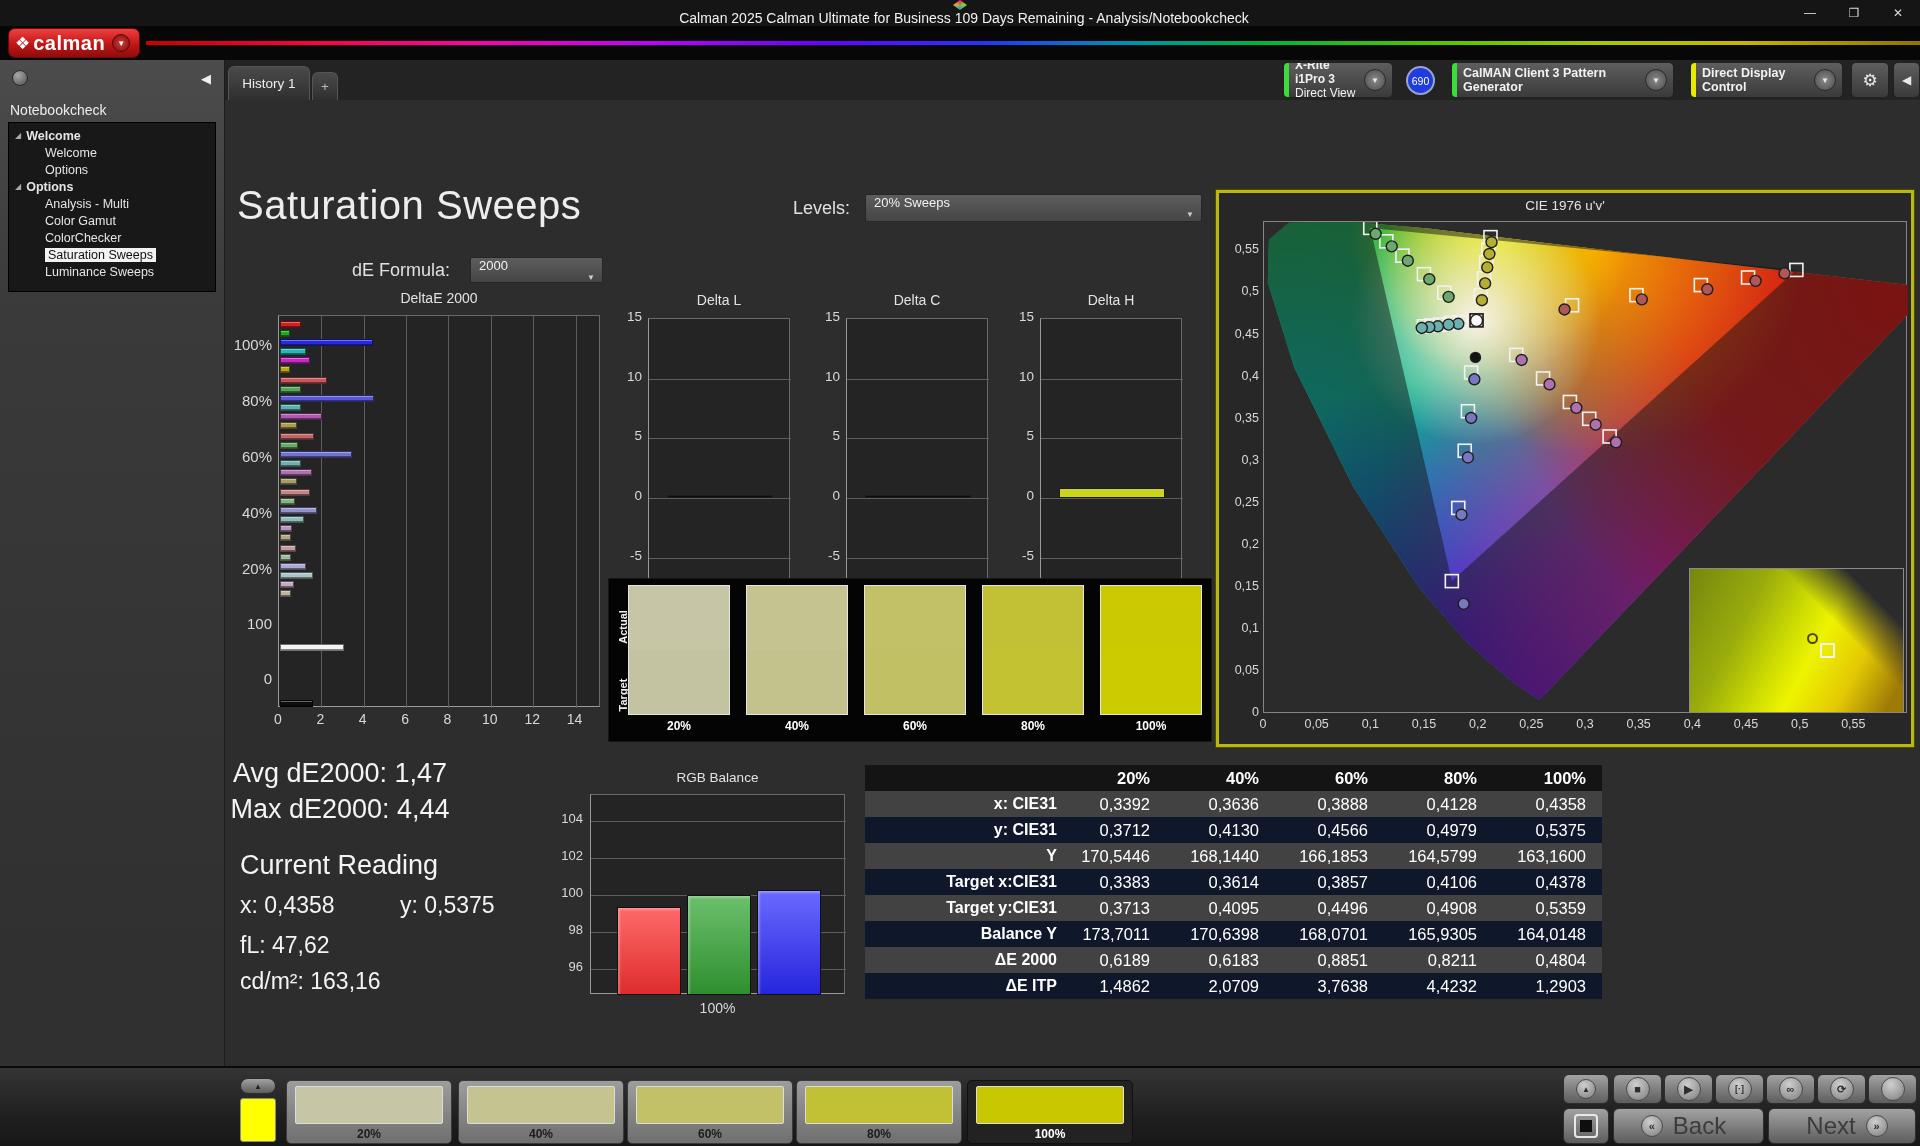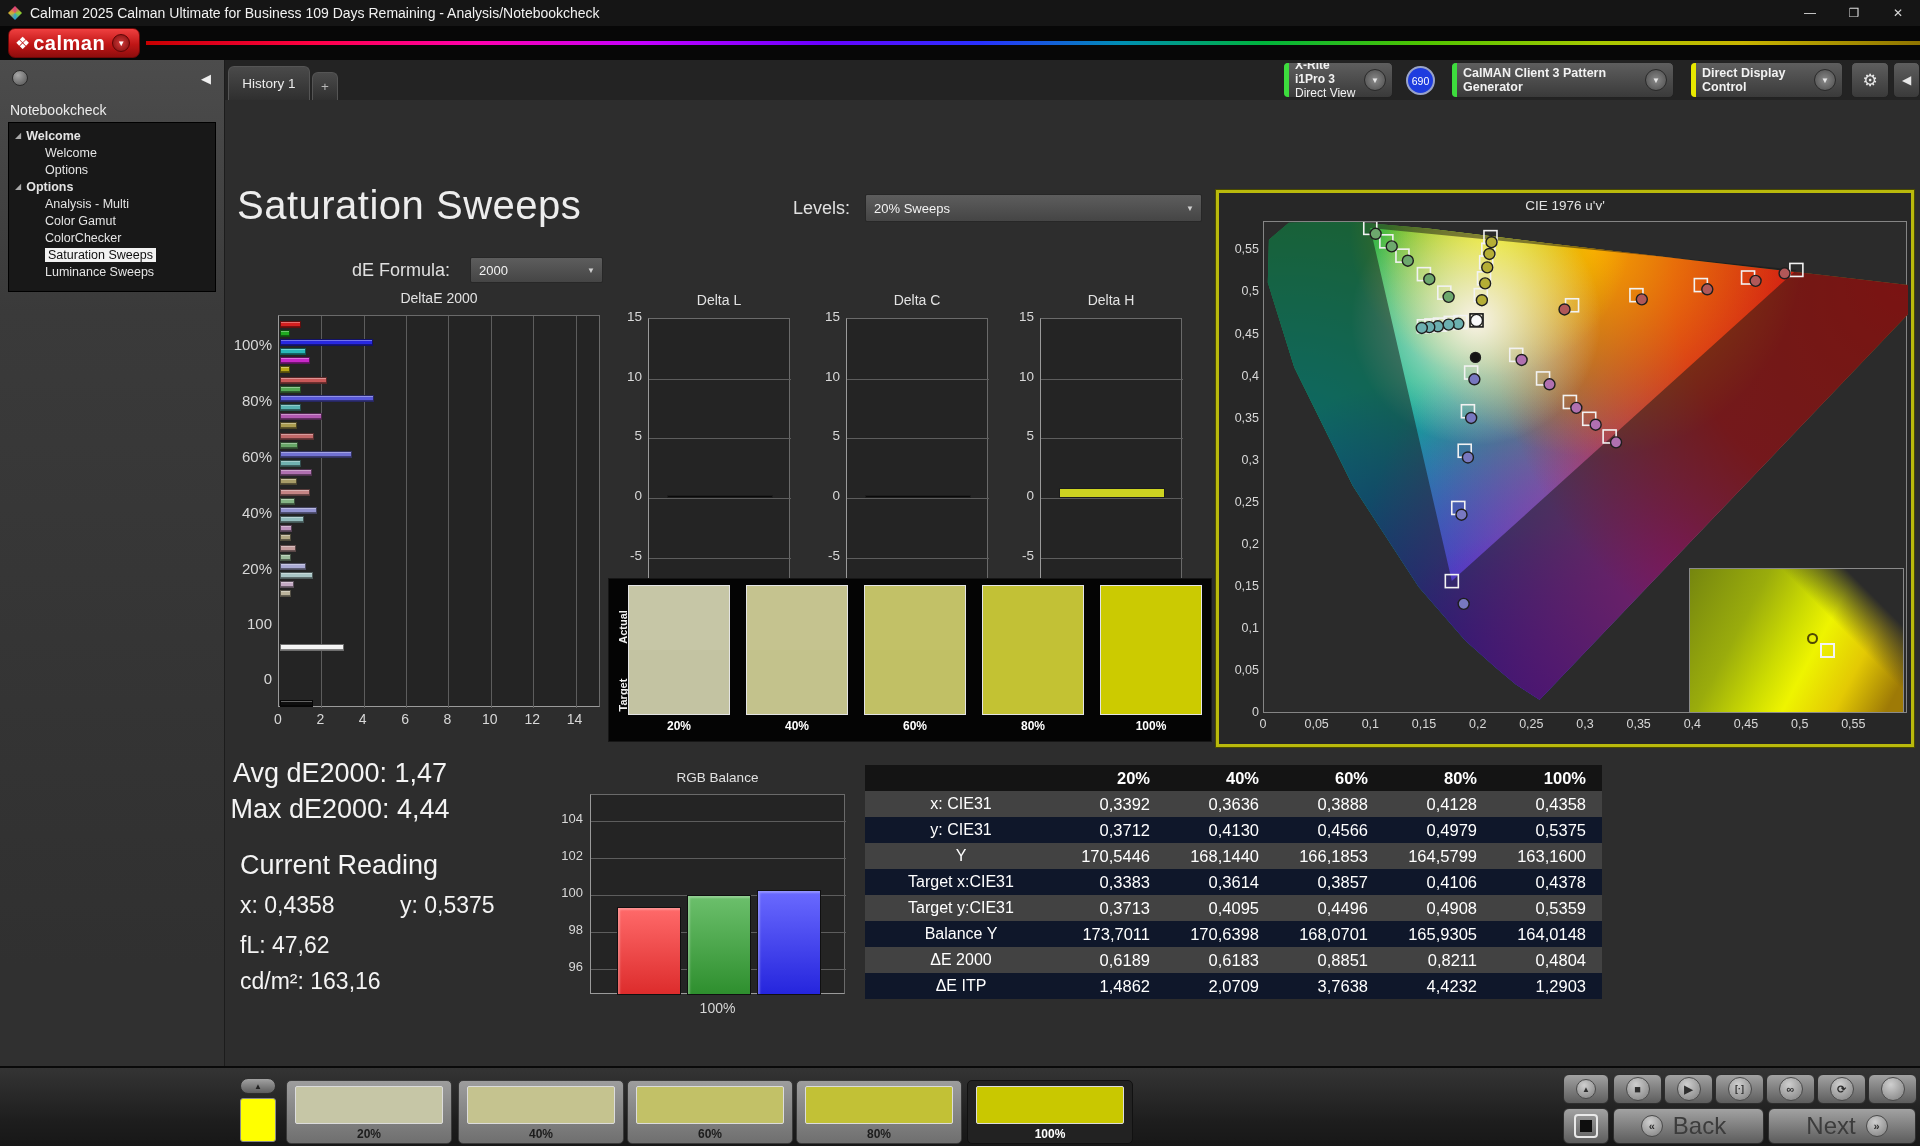--- a/index.html
+++ b/index.html
@@ -1,19 +1,19 @@
 <!DOCTYPE html>
 <html><head>
 <meta charset="utf-8">
 <style>
   * { margin:0; padding:0; box-sizing:border-box; }
   html,body { background:#1a1a1a; }
   #app { position:relative; width:1920px; height:1146px; overflow:hidden;
          background:#2d2d2d; font-family:"Liberation Sans",sans-serif; color:#e8e8e8; }
-  .abs { position:absolute; }
+  .abs { position:absolute;flex-direction:column; }
 
   
   #titlebar { left:0; top:0; width:1920px; height:26px; background:#151515;
               display:flex; align-items:center; padding-left:8px; }
   #app-icon { width:14px; height:14px; margin-right:8px;
               background:conic-gradient(#e23a7a,#8fd12a,#2a9fd1,#d1b12a,#e23a7a);
               clip-path:polygon(50% 0,100% 50%,50% 100%,0 50%); }
   #title-text { font-size:14px; color:#f2f2f2; }
   .win-btn { width:44px; height:26px; display:flex; align-items:center; justify-content:center;
              color:#d8d8d8; font-size:12px; }
@@ -63,21 +63,21 @@
   .tree-row { height:17px; display:flex; align-items:center; font-size:12.5px; color:#e4e4e4; }
   .tree-row.lvl0 { padding-left:6px; font-weight:bold; }
   .tree-row.lvl1 { padding-left:36px; }
   .expander { color:#a8a8a8; font-size:8px; margin-right:5px; font-weight:normal; }
   .tree-label.selected { background:#f2f2f2; color:#101010; padding:0 3px; }
 
   
   #page-title { left:237px; top:183px; font-size:40px; font-weight:300; color:#ededed; letter-spacing:.5px; }
   .fld-label { font-size:18px; color:#e0e0e0; }
   .dropdown { background:linear-gradient(#5d5d5d,#454545); border:1px solid #272727; border-radius:2px;
-              display:flex; align-items:center; color:#f2f2f2; font-size:13px; padding-left:8px; }
+              display:flex; color:#f2f2f2; font-size:13px; padding-left:8px; }
   .dropdown .dd-arrow { margin-left:auto; margin-right:7px; font-size:8px; color:#cfcfcf; }
 
   
   .plot { position:absolute; background:#242424; border-left:1px solid #9a9a9a; border-bottom:1px solid #9a9a9a;
           border-top:1px solid #6a6a6a; border-right:1px solid #6a6a6a; }
   .chart-title { position:absolute; text-align:center; font-size:14px; color:#e2e2e2; }
   .gline-v { position:absolute; width:1px; background:#5d5d5d; }
   .gline-h { position:absolute; height:1px; background:#5d5d5d; }
   .tick-lab { position:absolute; color:#d8d8d8; font-size:14px; }
   .bar-h { position:absolute; box-shadow:inset 0 1px 0 rgba(255,255,255,.35), inset 0 -1px 0 rgba(0,0,0,.45);
@@ -109,21 +109,21 @@
   .stat-big { position:absolute; font-size:27px; color:#f4f4f4; }
   .stat-mid { position:absolute; font-size:23px; color:#f4f4f4; }
 
   
   #res-table { left:865px; top:765px; width:737px; }
   .t-row { display:grid; grid-template-columns:192px repeat(5,109px); height:26px; align-items:center; }
   .t-row.head { background:#141414; font-weight:bold; }
   .t-row.odd { background:#424242; }
   .t-row.even { background:#0f172a; }
   .t-cell { text-align:right; padding-right:16px; font-size:16.5px; color:#fff; }
-  .t-label { text-align:center; font-size:16px; font-weight:normal; color:#fff; }
+  .t-label { text-align:right; font-size:16px; font-weight:bold; color:#fff; }
 
   
   #bottombar { left:0; top:1066px; width:1920px; height:80px;
                background:linear-gradient(#343434,#1d1d1d 70%,#171717); border-top:2px solid #0a0a0a; }
   .plate { position:absolute; top:12px; width:166px; height:64px; border-radius:5px;
            background:linear-gradient(#9d9d9d,#6f6f6f); border:1px solid #3a3a3a; }
   .plate.selected { background:#222; border:1px solid #111; }
   .plate .sw { position:absolute; left:8px; top:5px; right:8px; height:38px; border:1px solid #dcdcdc;
                border-radius:2px; }
   .plate .pl-lab { position:absolute; left:0; right:0; top:46px; text-align:center; font-size:12px;

